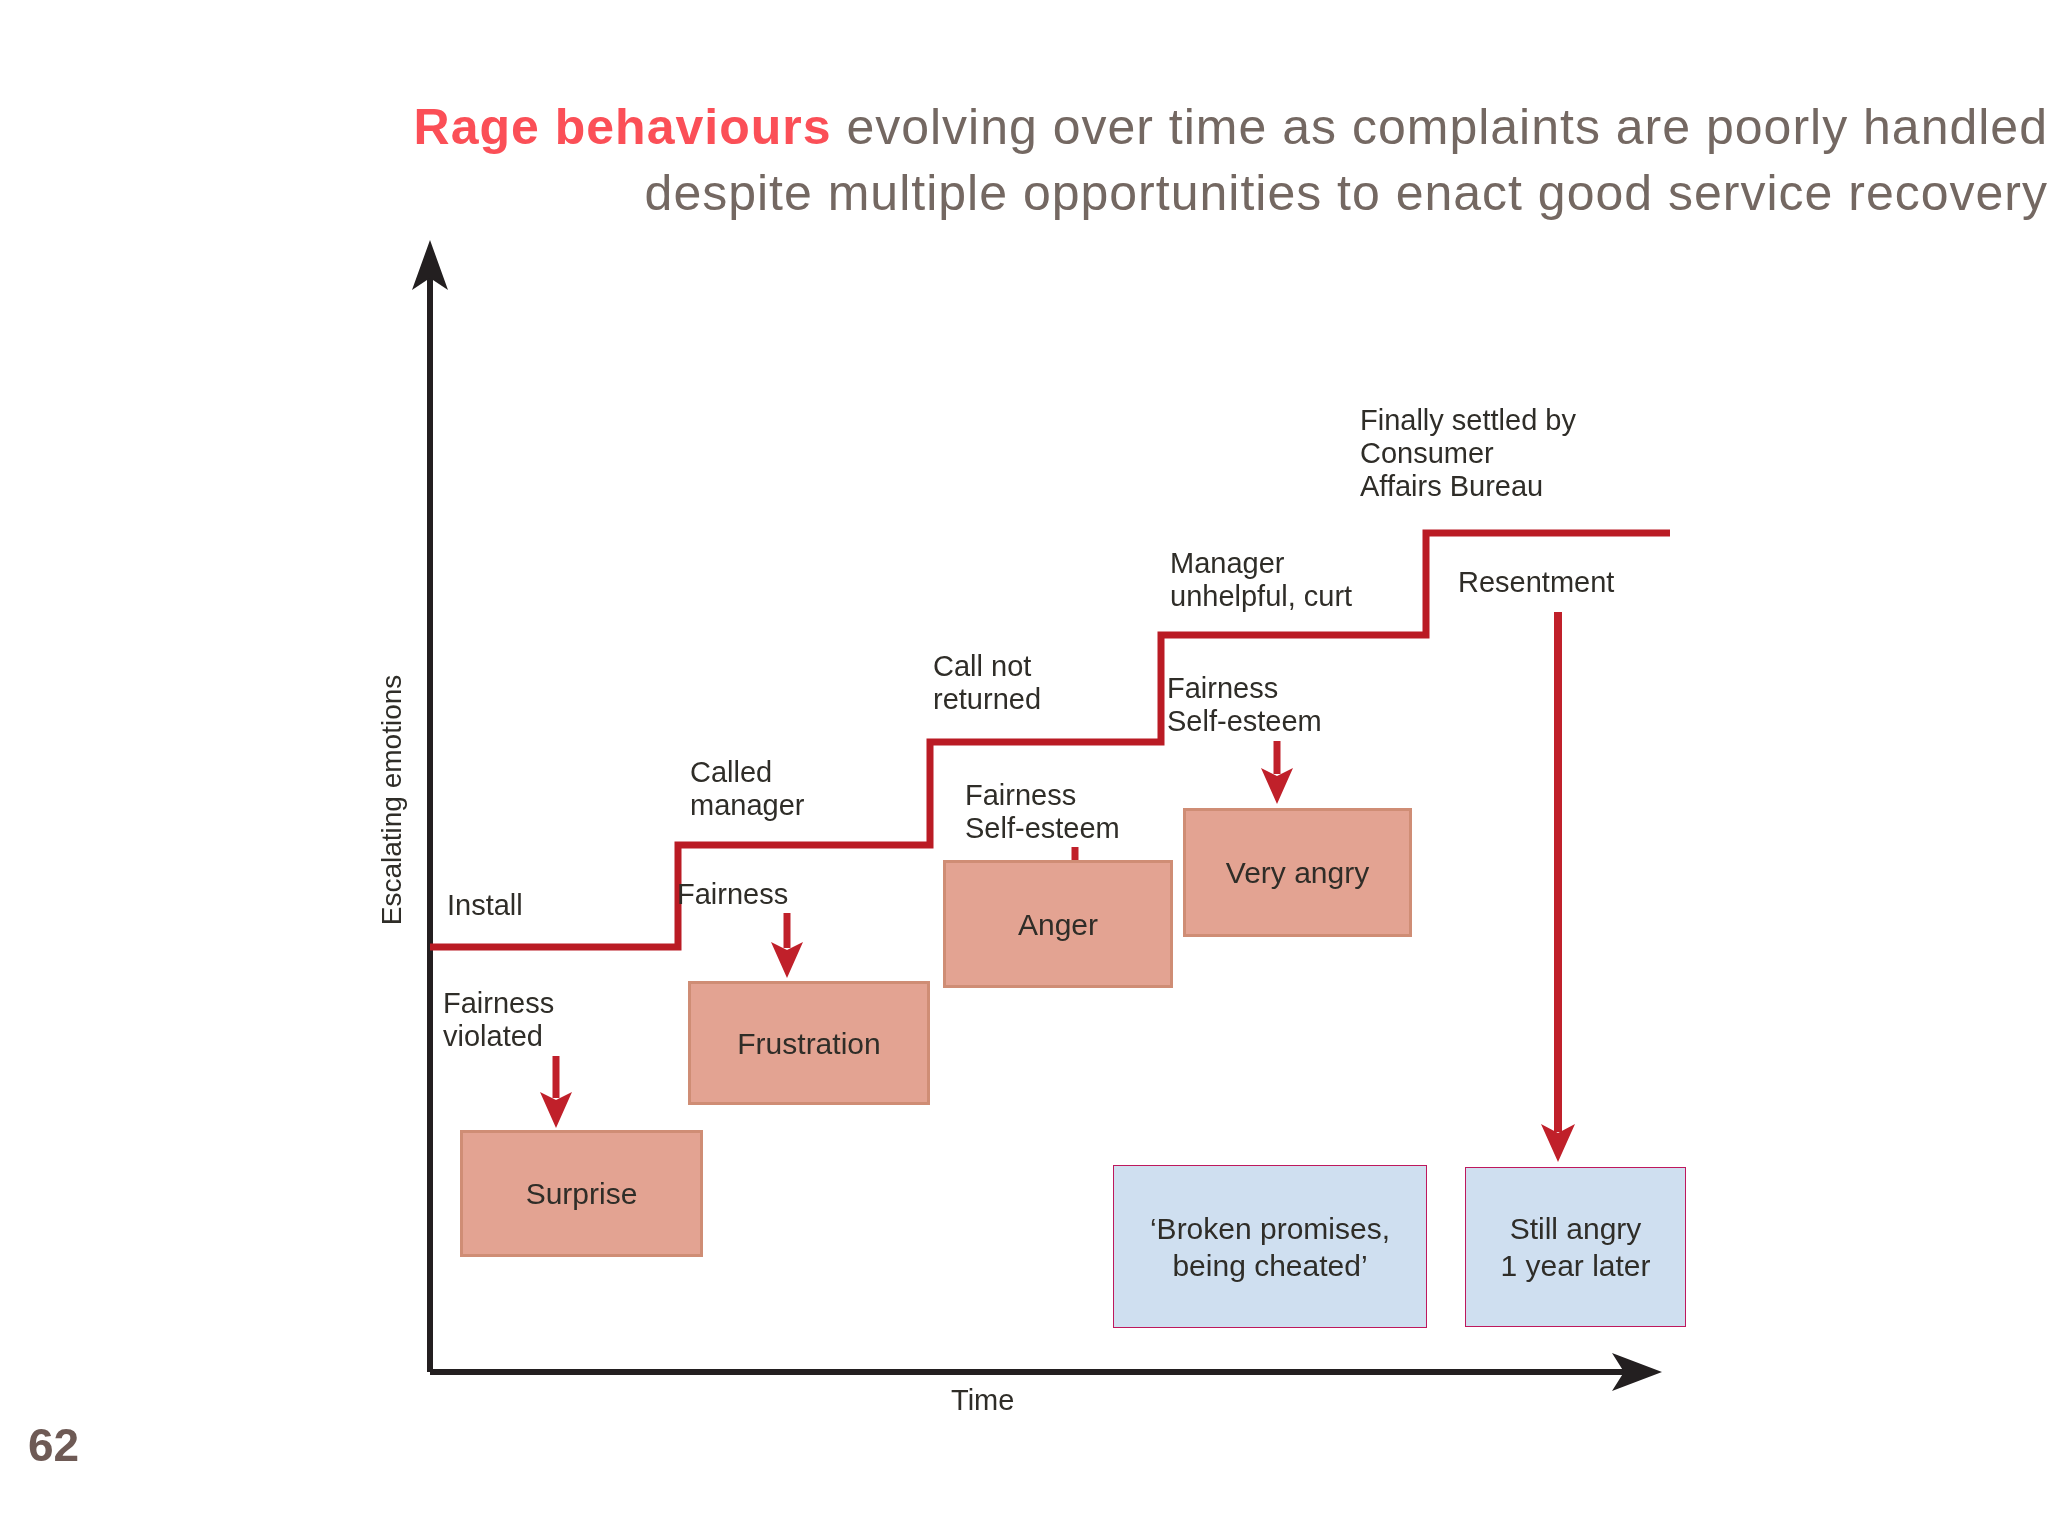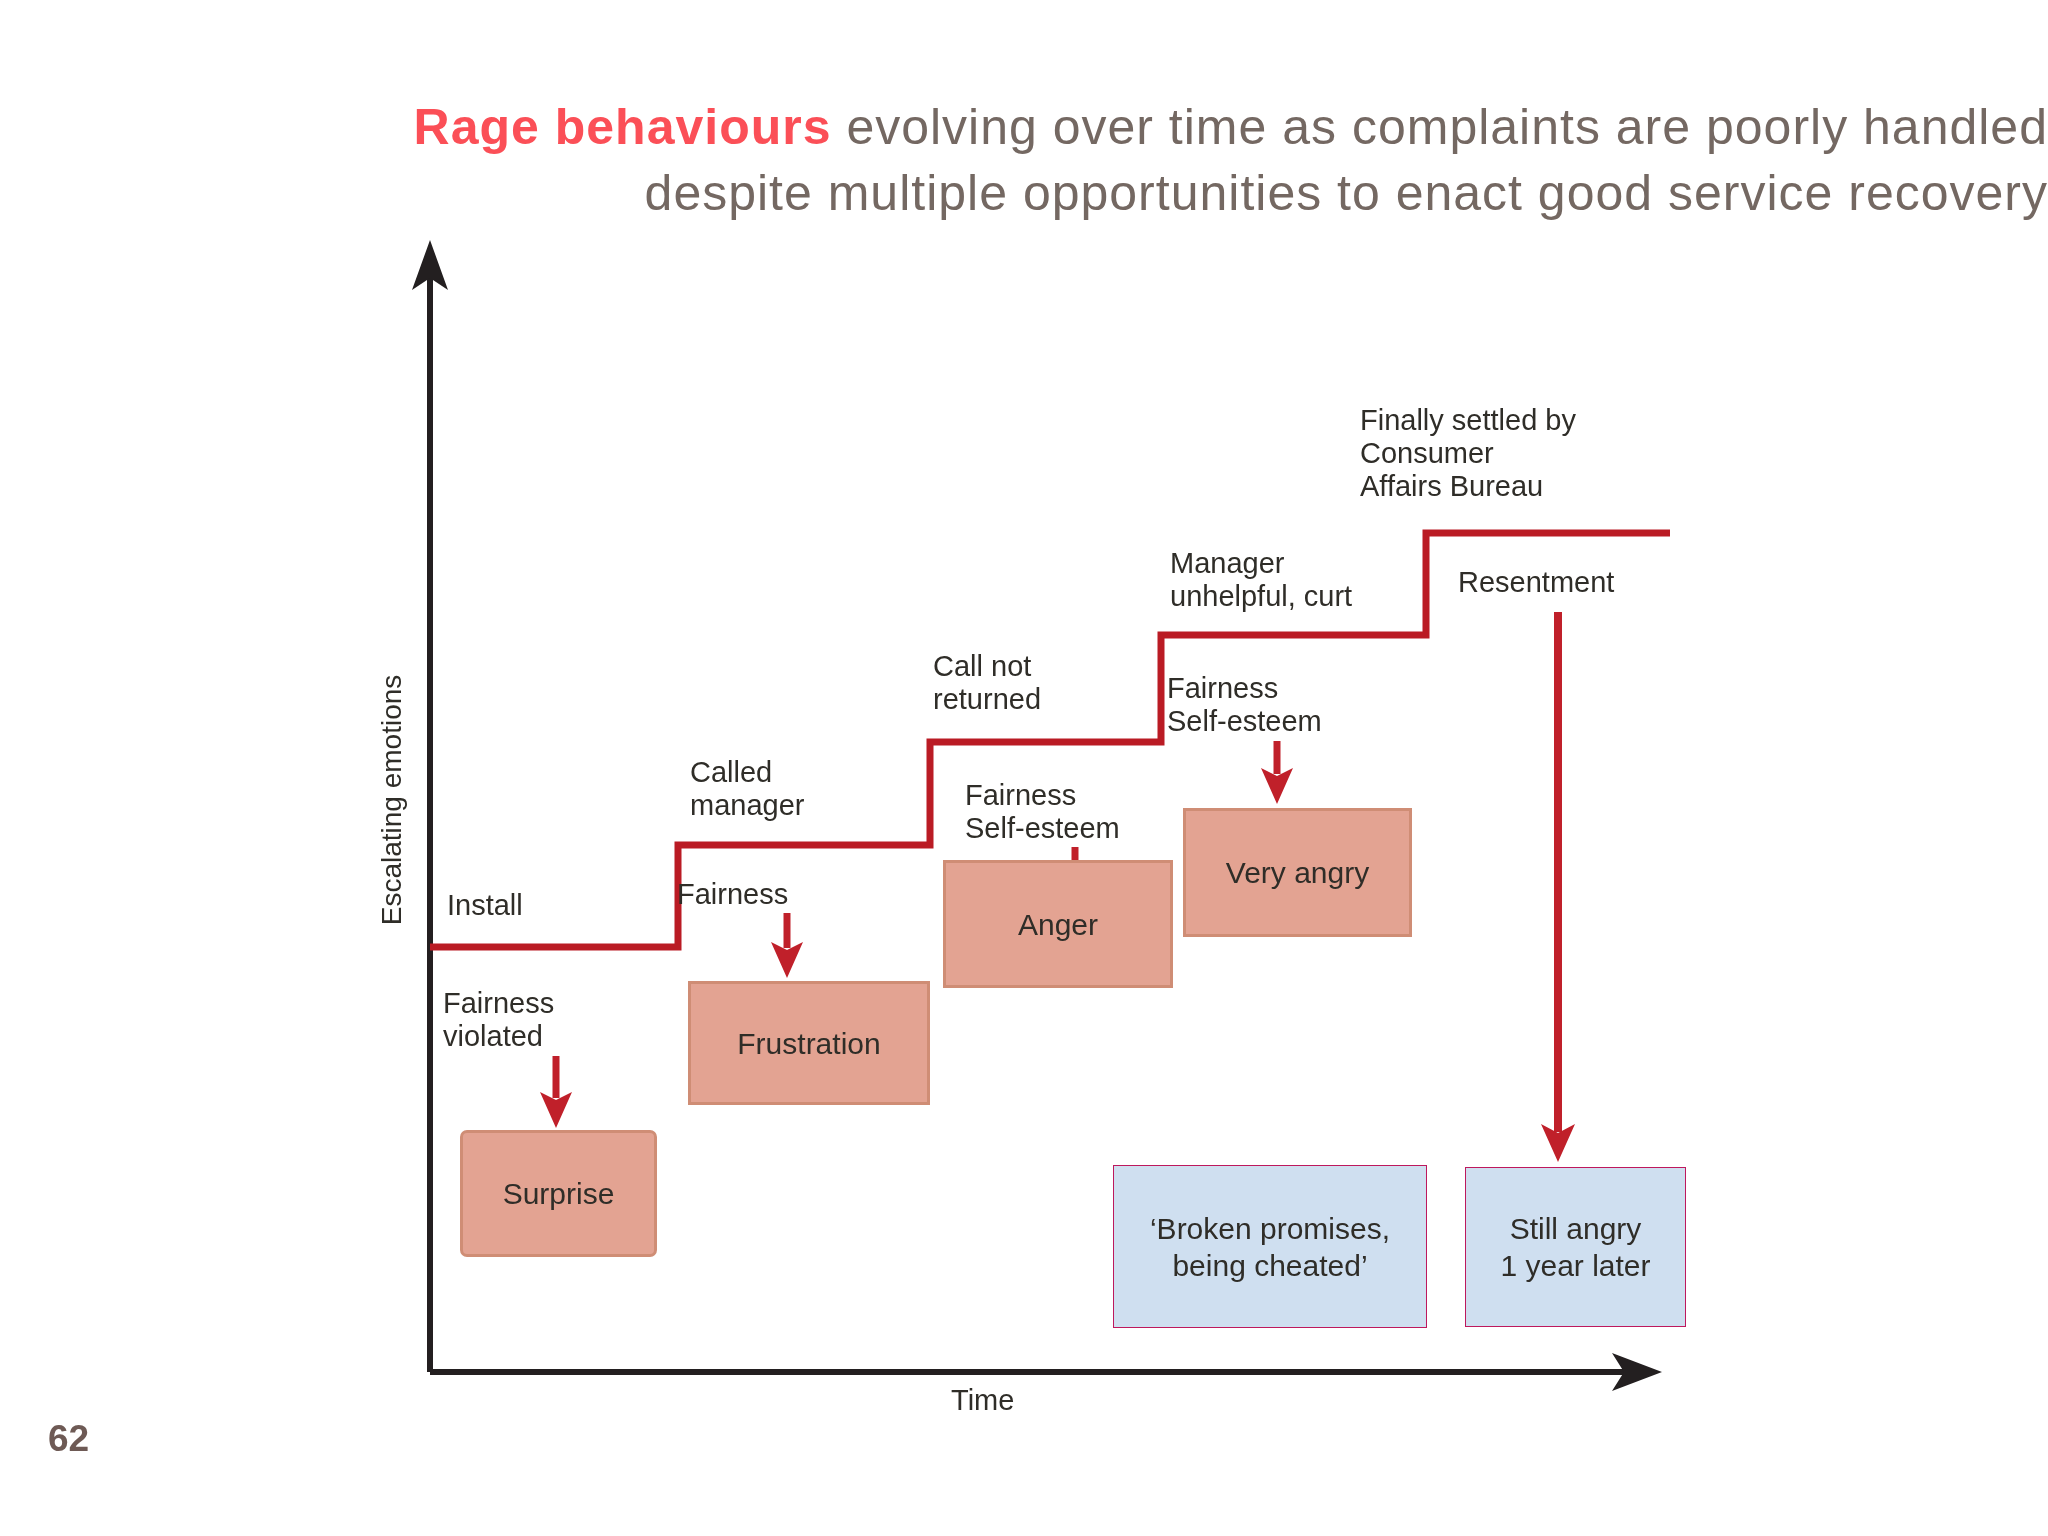--- a/index.html
+++ b/index.html
@@ -35,22 +35,22 @@
   .box {
     position:absolute; box-sizing:border-box;
     display:flex; align-items:center; justify-content:center;
     text-align:center; font-size:30px; line-height:37px;
     color:#2f2d28; white-space:pre-line;margin-left:20px;
   }
   .box.salmon { background:#e3a392; border:3px solid #cf8d75; }
   .box.blue   { background:#cfdff0; border:1px solid #be185d; }
 
   .pagenum {
-    position:absolute; left:48px; top:1418px;
-    font-size:37px; font-weight:bold; color:#6e5a55;
+    position:absolute; left:28px; top:1418px;
+    font-size:46px; font-weight:bold; color:#6e5a55;
   }
 </style>
 </head>
 <body>
 
 <div class="stage">
 
   <svg class="overlay" width="2048" height="1536" viewBox="0 0 2048 1536">
 
     <line x1="430" y1="1372" x2="430" y2="278" stroke-width="6" stroke="#231f20"></line>
@@ -98,21 +98,21 @@
 
   <div class="lbl" style="left:443px; top:987px; width:220px;">Fairness
 violated</div>
   <div class="lbl" style="left:677px; top:878px; width:220px;">Fairness</div>
   <div class="lbl" style="left:965px; top:779px; width:220px;">Fairness
 Self-esteem</div>
   <div class="lbl" style="left:1167px; top:672px; width:220px;">Fairness
 Self-esteem</div>
   <div class="lbl" style="left:1458px; top:566px; width:200px;">Resentment</div>
 
-  <div class="box salmon" style="left:440px; top:1130px; width:197px; height:127px;border-radius:7px;">Surprise</div>
+  <div class="box salmon" style="left:440px; top:1130px; width:243px; height:127px;">Surprise</div>
   <div class="box salmon" style="left:668px; top:981px; width:242px; height:124px;">Frustration</div>
   <div class="box salmon" style="left:923px; top:860px; width:230px; height:128px;">Anger</div>
   <div class="box salmon" style="left:1163px; top:808px; width:229px; height:129px;">Very angry</div>
 
   <div class="box blue" style="left:1093px; top:1165px; width:314px; height:163px;">‘Broken promises,
 being cheated’</div>
   <div class="box blue" style="left:1445px; top:1167px; width:221px; height:160px;">Still angry
 1 year later</div>
 
   <div class="pagenum">62</div>

